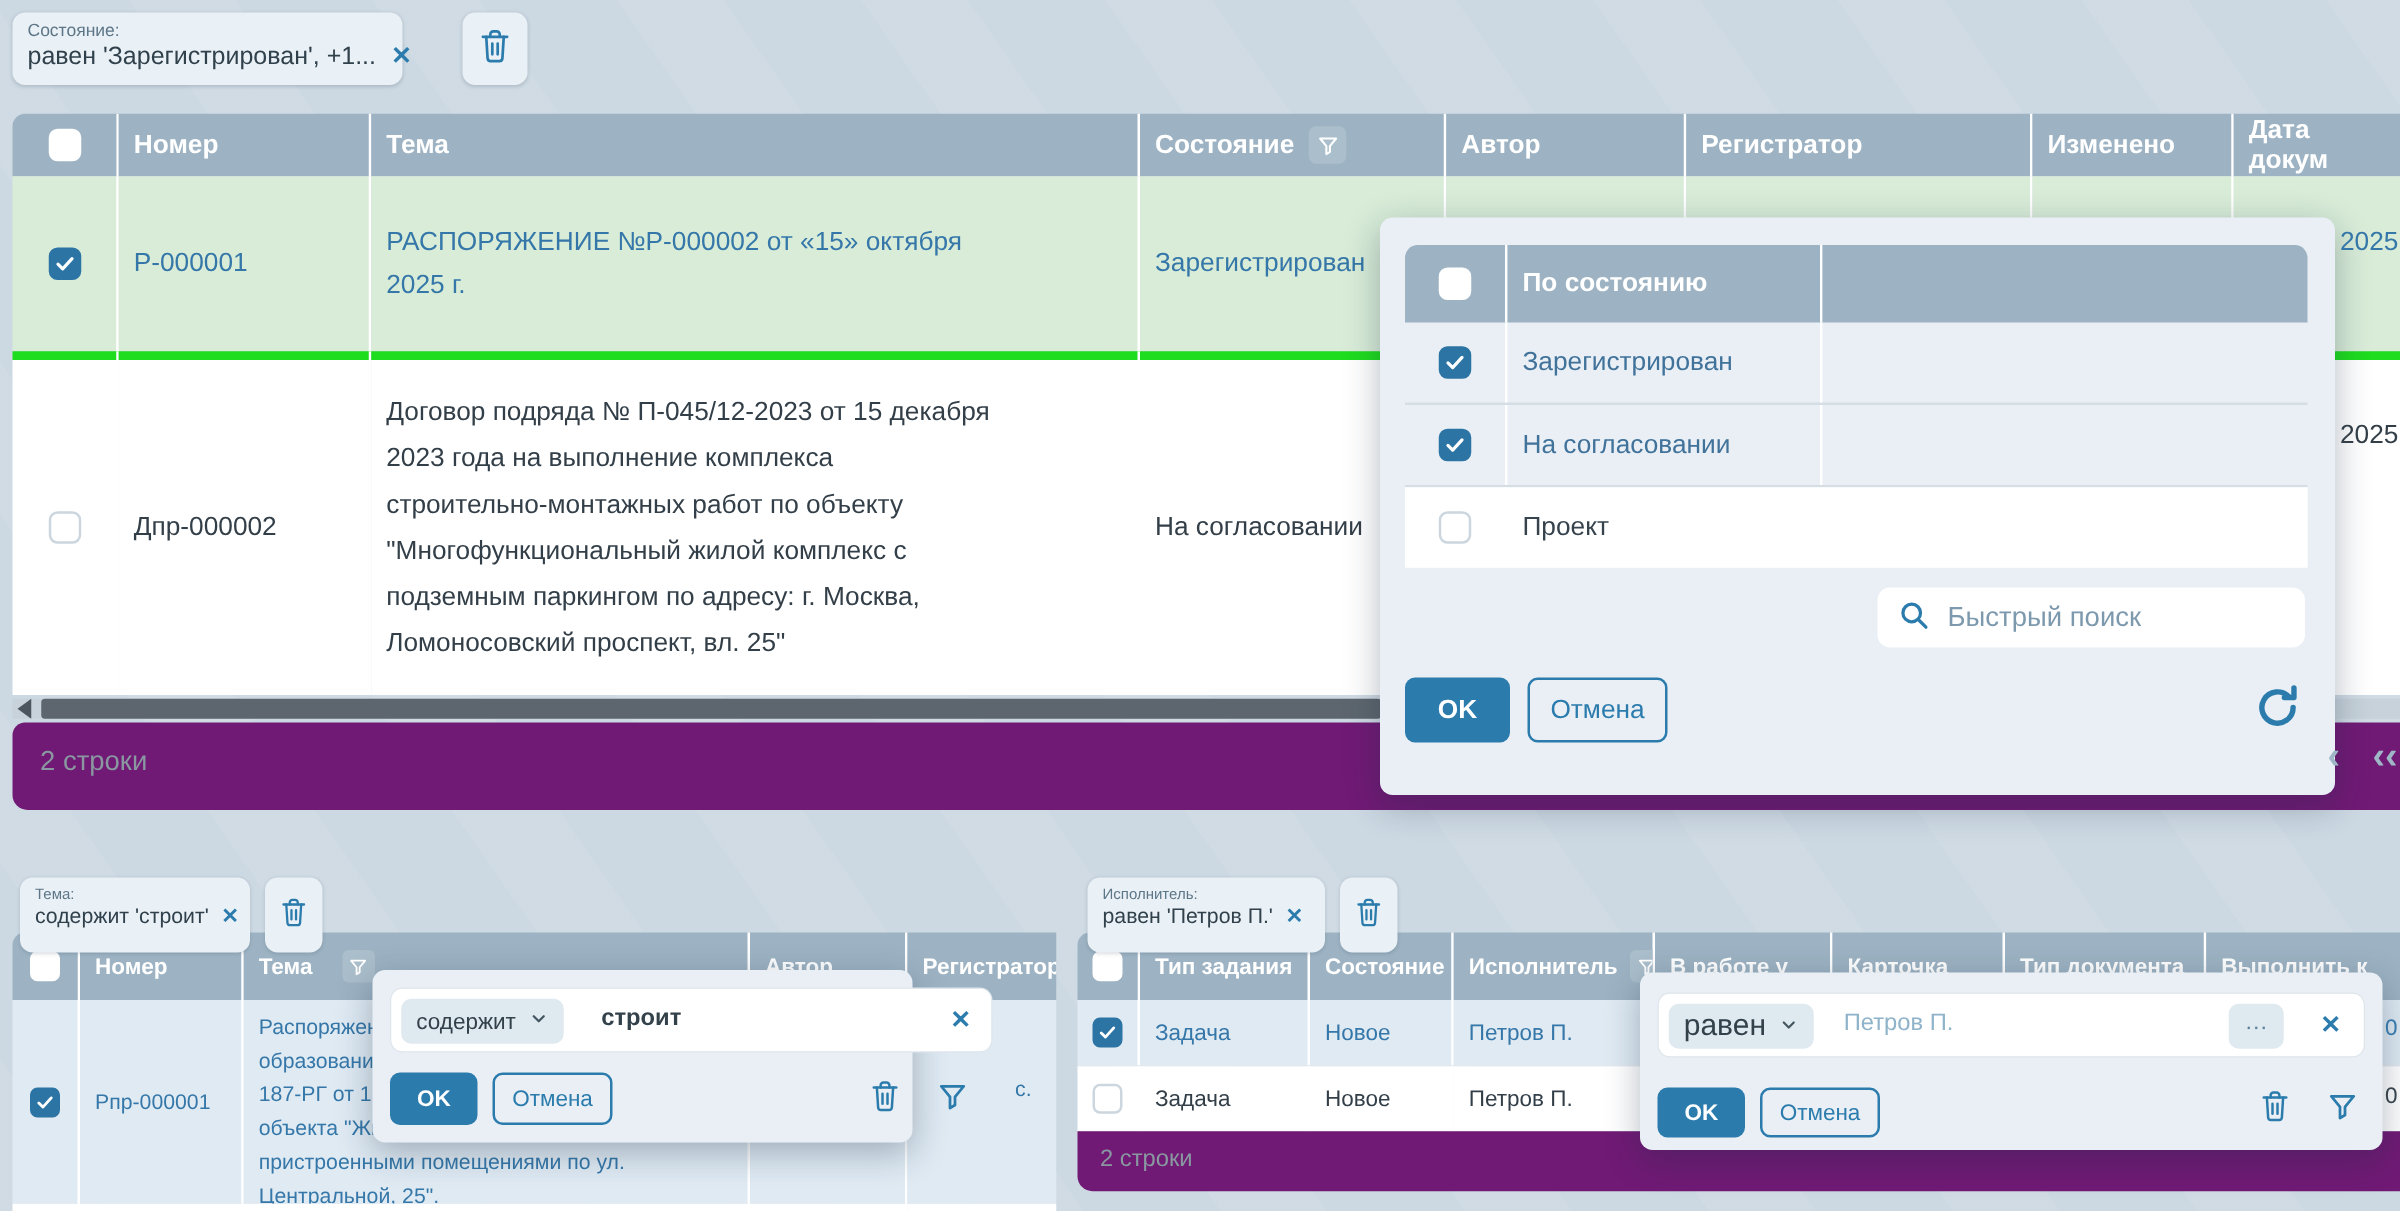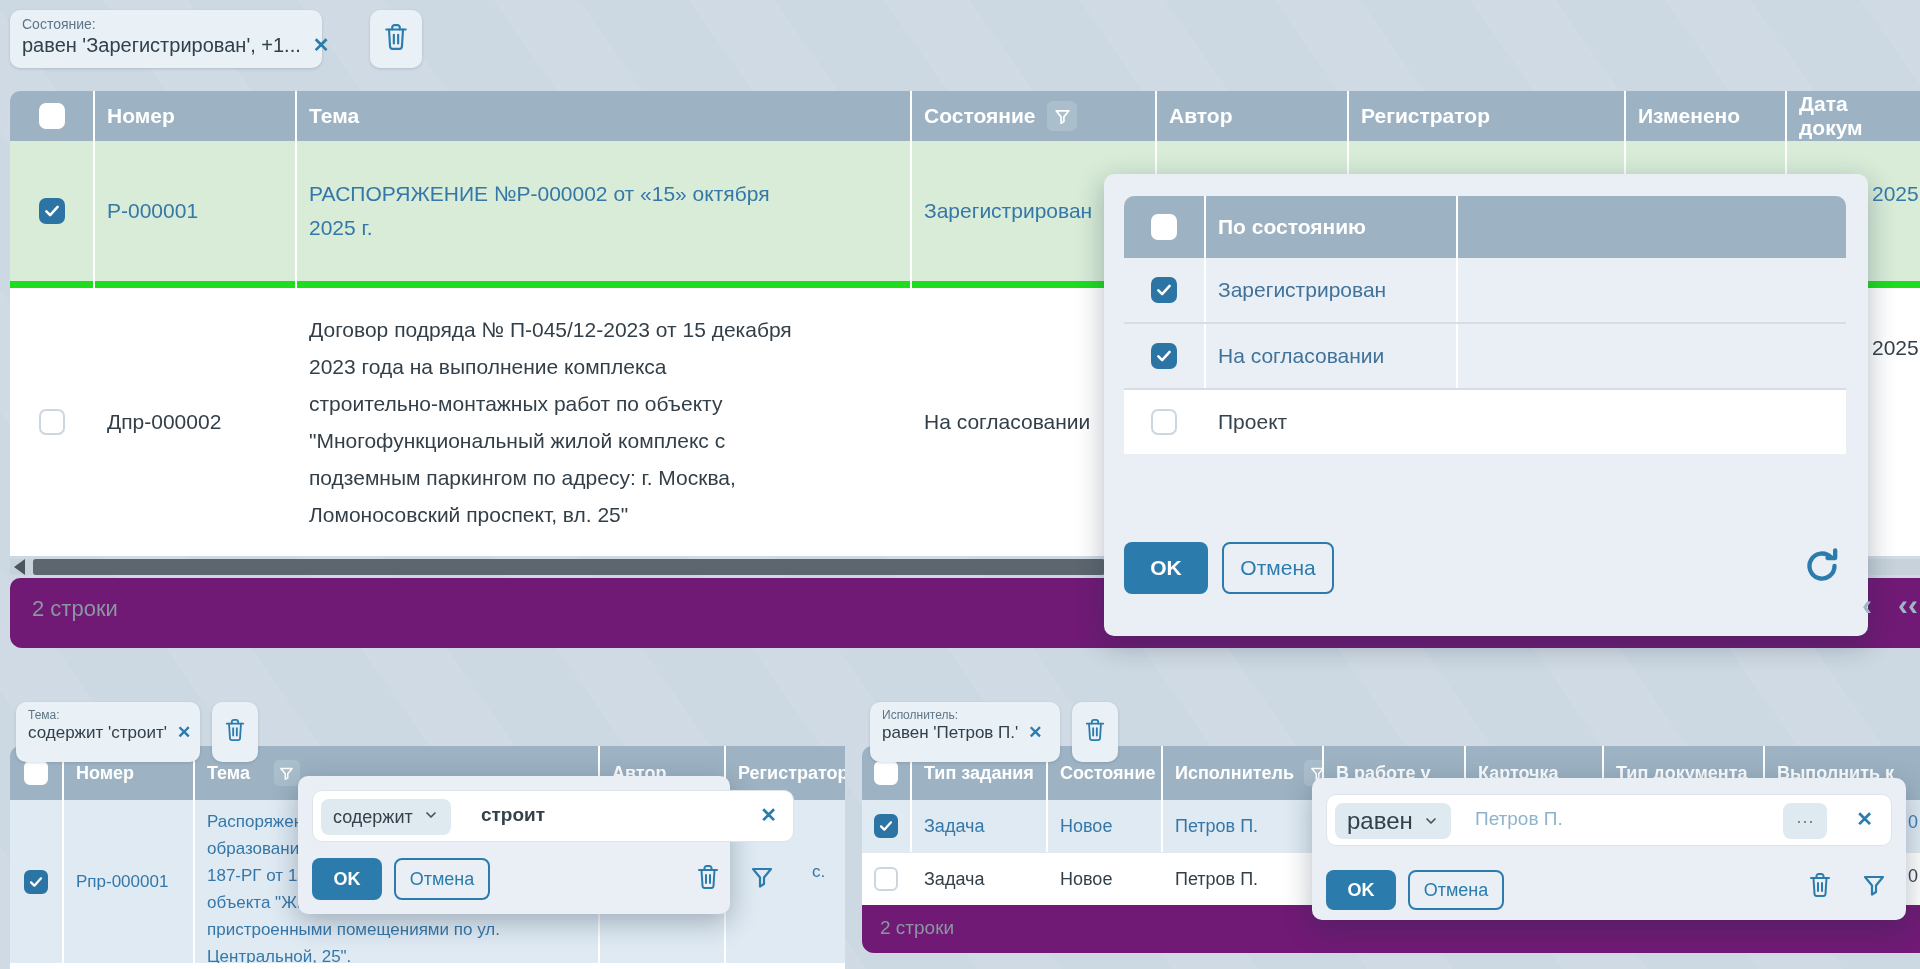--- a/index.html
+++ b/index.html
@@ -233,20 +233,27 @@
       <div class="trow fs21" style="height:64px;background:#fff;">
         <div class="cell" style="width:82px;justify-content:center;background:#fff;">
             <span class="cb"></span>
           </div>
         <div class="cell" style="width:252px;background:#fff;color:#36434d;">
             <span>Проект</span>
           </div>
         <div class="cell" style="width:388px;border-right:none;background:#fff;"></div>
       </div>
     </div>
+    <div class="inputbox" style="left:398px;top:296px;width:342px;height:48px;display:flex;align-items:center;gap:14px;padding:0 16px;border:none;">
+      <span><svg width="26" height="26" viewBox="0 0 24 24">
+            <circle cx="10.5" cy="10.5" r="6.5" fill="none" stroke="#2b7cad" stroke-width="2.4"></circle>
+            <path d="M15.5 15.5L21 21" stroke="#2b7cad" stroke-width="2.4" stroke-linecap="round"></path>
+          </svg></span>
+      <span style="color:#7d99ad;font-size:22px;">Быстрый поиск</span>
+    </div>
     <div class="btn-ok fs21" style="left:20px;top:368px;width:84px;height:52px;">OK</div>
     <div class="btn-cancel fs21" style="left:118px;top:368px;width:112px;height:52px;">Отмена</div>
     <div class="abs" style="right:26px;top:372px;">
       <svg width="40" height="40" viewBox="0 0 24 24">
           <g fill="none" stroke="#2b7cad" stroke-width="2.6" stroke-linecap="round" stroke-linejoin="round">
             <path d="M19.5 12a7.5 7.5 0 1 1-2.1-5.2"></path>
             <path d="M19.9 2.6v4.6h-4.6"></path>
           </g>
         </svg>
     </div>

